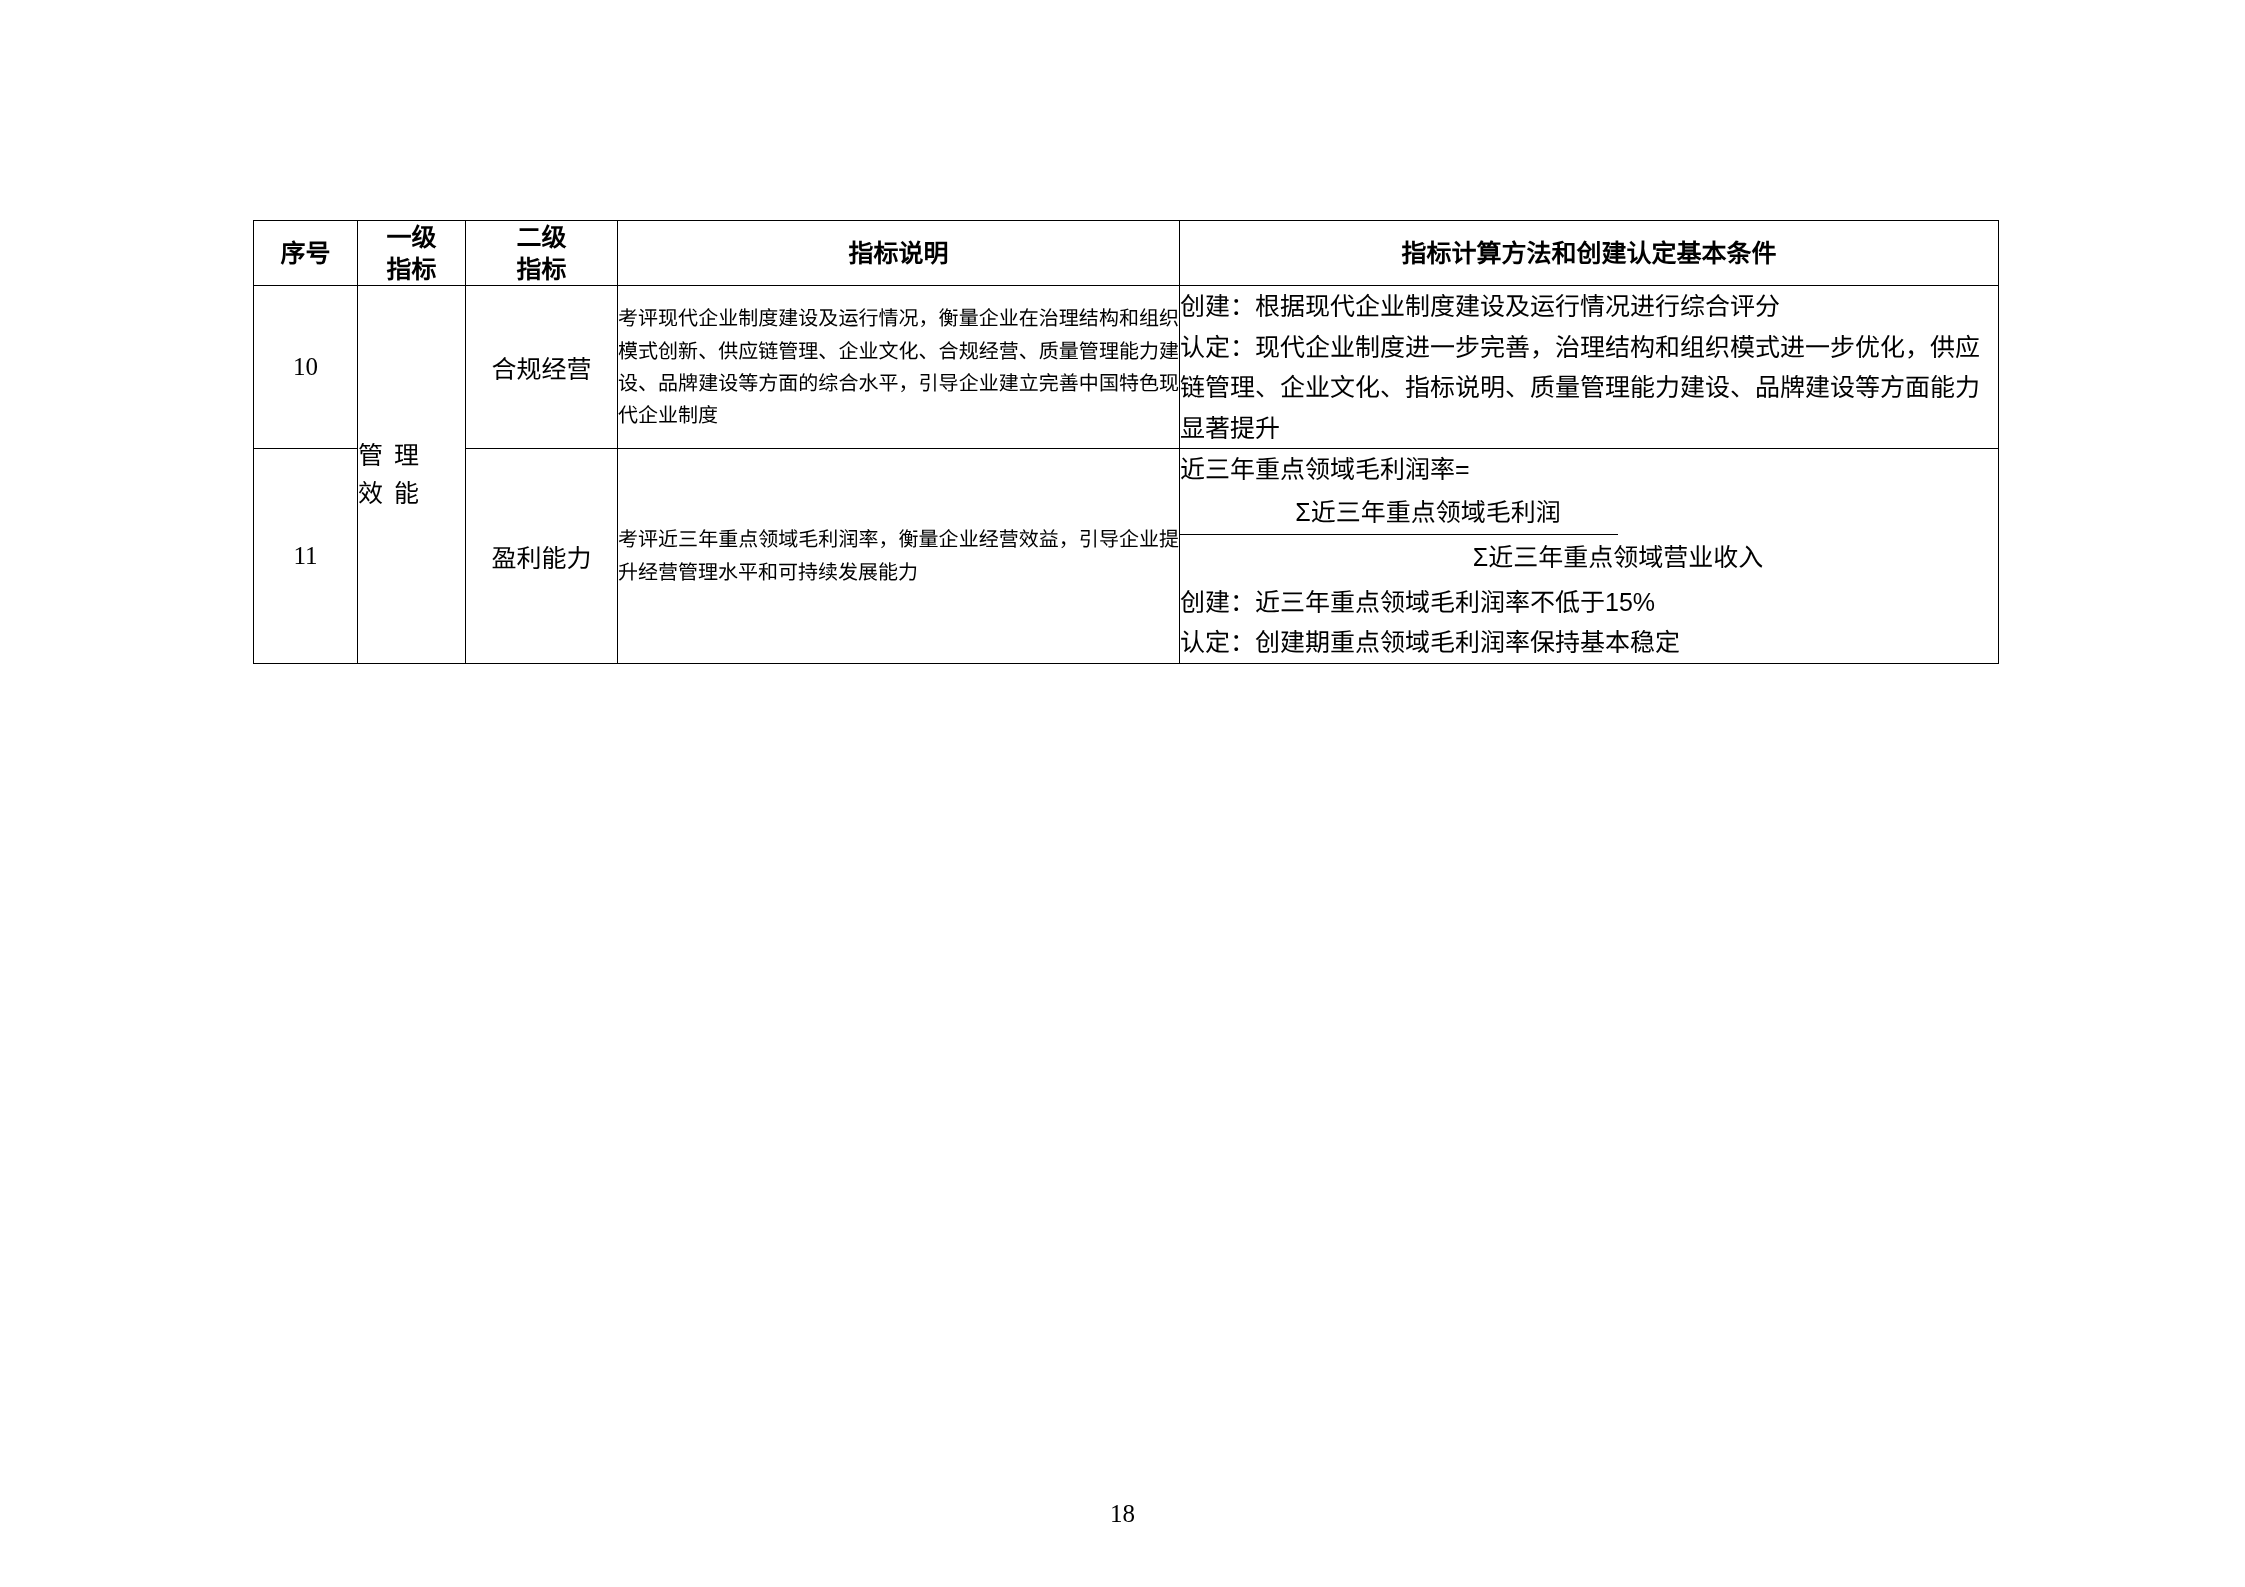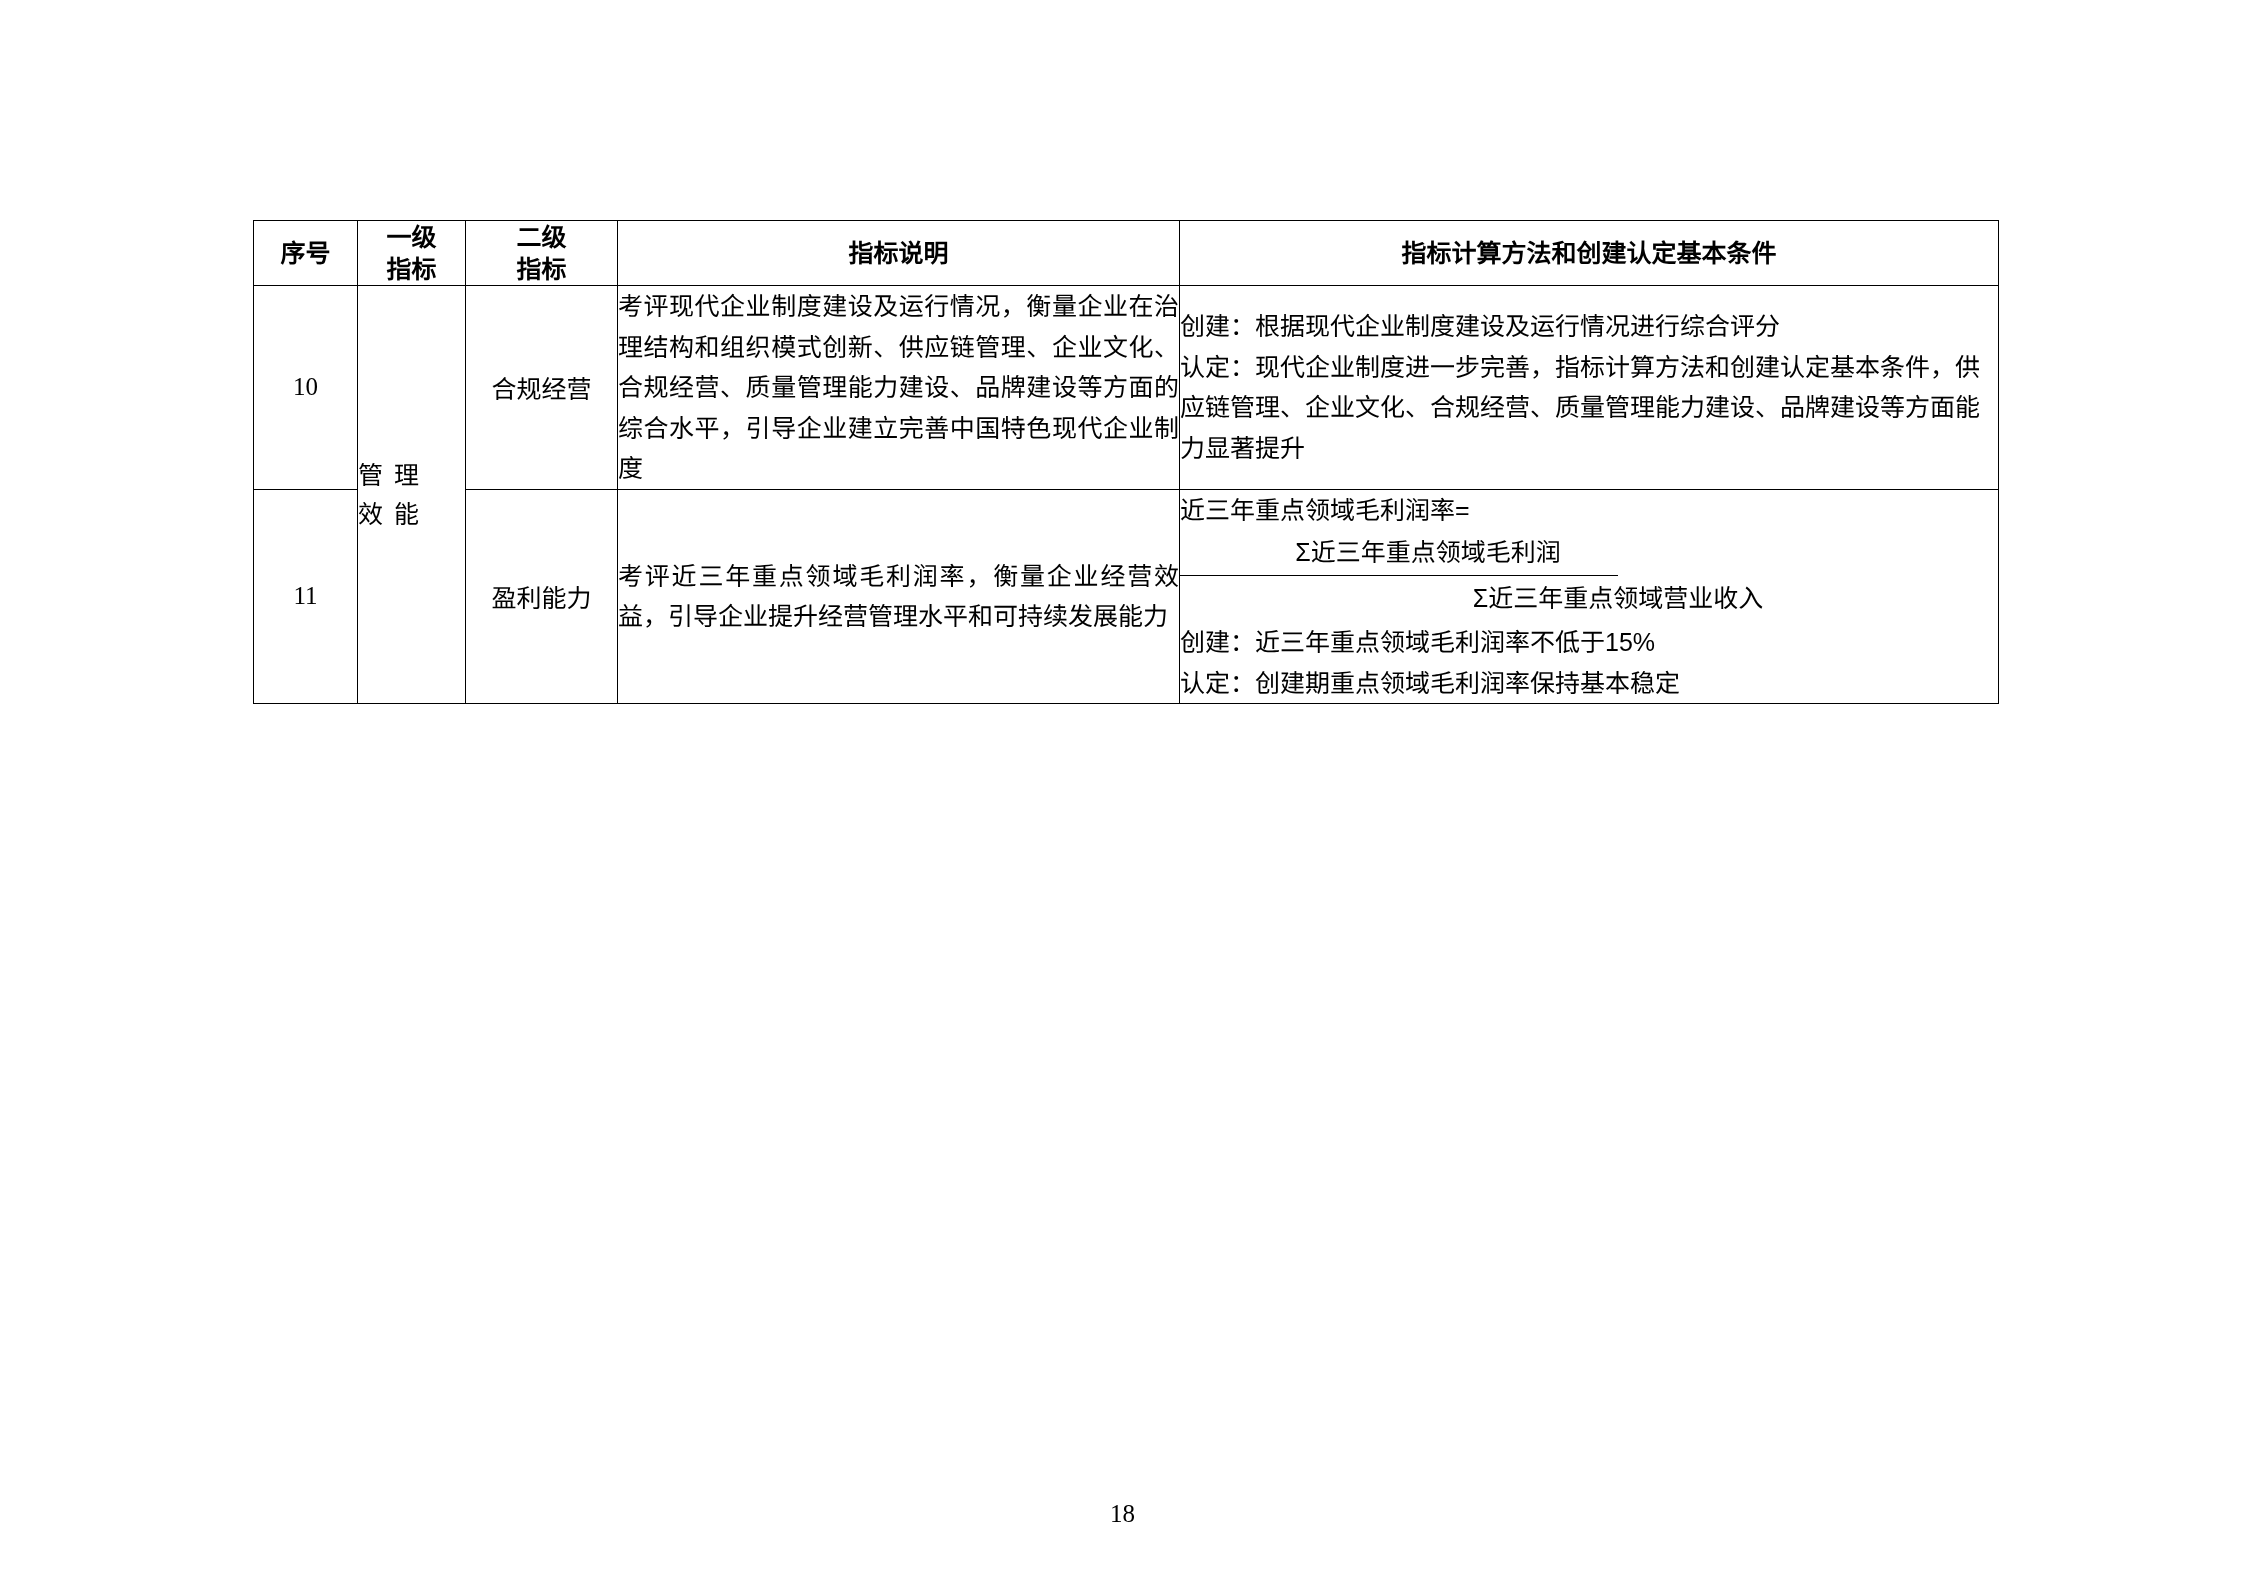--- a/index.html
+++ b/index.html
@@ -68,21 +68,21 @@
   }
   .cell-l1 span { display: block; letter-spacing: 2px; }
   .cell-l2 {
     text-align: center;
     font-size: 25px;
     font-family: "Liberation Sans", "DejaVu Sans", sans-serif;
   }
   .cell-desc {
     text-align: justify;
     text-justify: inter-ideograph;
-    font-size: 25px;
+    font-size: 20px;
     line-height: 1.62;
     padding: 16px 16px 16px 18px;
     font-family: "Liberation Sans", "DejaVu Sans", sans-serif;
   }
   .cell-calc {
     text-align: left;
     font-size: 25px;
     line-height: 1.62;
     padding: 16px 14px 16px 16px;
     font-family: "Liberation Sans", "DejaVu Sans", sans-serif;
@@ -157,21 +157,21 @@
         <tr>
           <td class="cell-no">10</td>
           <td class="cell-l1" rowspan="2">
             <span>管&nbsp;理</span>
             <span>效&nbsp;能</span>
           </td>
           <td class="cell-l2">合规经营</td>
           <td class="cell-desc">考评现代企业制度建设及运行情况，衡量企业在治理结构和组织模式创新、供应链管理、企业文化、合规经营、质量管理能力建设、品牌建设等方面的综合水平，引导企业建立完善中国特色现代企业制度</td>
           <td class="cell-calc">
             <p>创建：根据现代企业制度建设及运行情况进行综合评分</p>
-            <p>认定：现代企业制度进一步完善，指标计算方法和创建认定基本条件，供应链管理、企业文化、合规经营、质量管理能力建设、品牌建设等方面能力显著提升</p>
+            <p>认定：现代企业制度进一步完善，治理结构和组织模式进一步优化，供应链管理、企业文化、指标说明、质量管理能力建设、品牌建设等方面能力显著提升</p>
           </td>
         </tr>
         <tr>
           <td class="cell-no">11</td>
           <td class="cell-l2">盈利能力</td>
           <td class="cell-desc">考评近三年重点领域毛利润率，衡量企业经营效益，引导企业提升经营管理水平和可持续发展能力</td>
           <td class="cell-calc">
             <p>近三年重点领域毛利润率=</p>
             <div class="formula">
               <span class="numer">Σ近三年重点领域毛利润</span>

